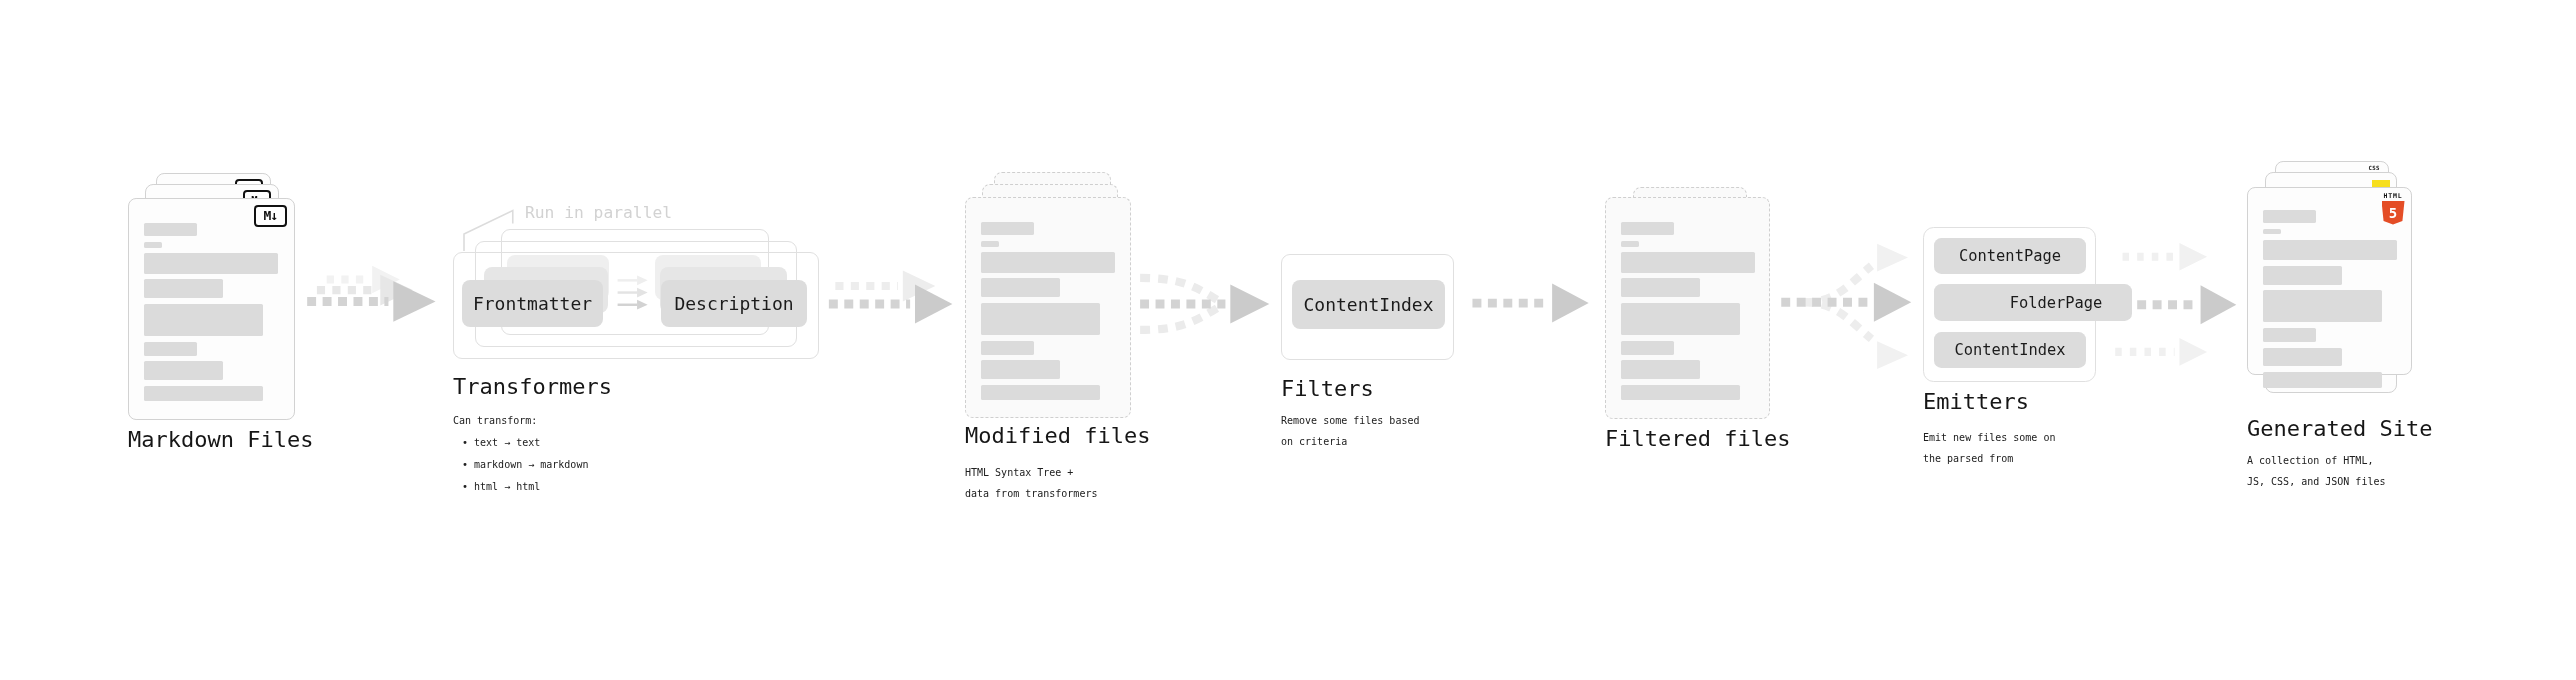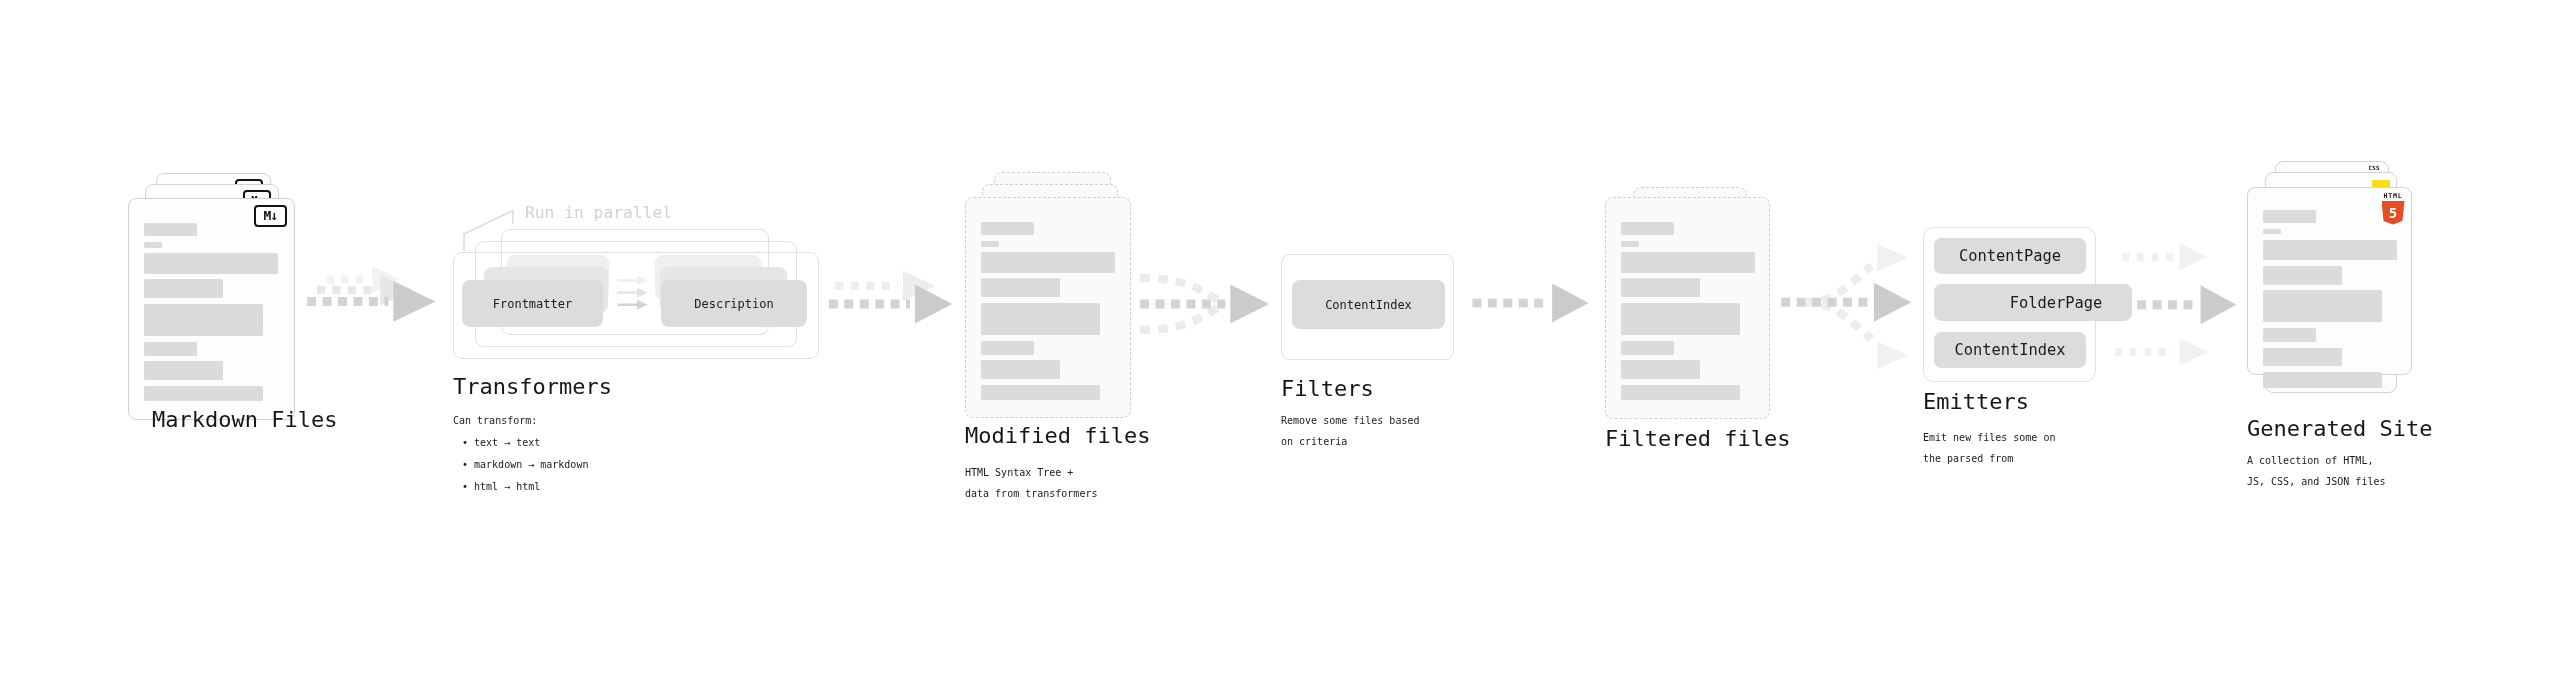--- a/index.html
+++ b/index.html
@@ -28,21 +28,21 @@
   .js-badge{position:absolute;top:7.3px;right:6.5px;width:18px;height:16.3px;background:#f7df1e;}
   .html5-badge{position:absolute;top:4.9px;right:6.5px;width:23px;text-align:center;}
   .html5-badge .w{font-size:6.5px;font-weight:700;letter-spacing:0.8px;color:#111;line-height:7.3px;}
   .html5-badge .shield{width:23px;height:23.6px;margin-top:0.8px;background:#e44d26;
     clip-path:polygon(0 0,100% 0,91% 85%,50% 100%,9% 85%);
     display:flex;align-items:center;justify-content:center;color:#ffffff;font-size:14px;font-weight:700;}
 
   
   .box{position:absolute;border:1.6px solid #e0e0e0;border-radius:9px;box-sizing:border-box;background:transparent;}
   .pill{position:absolute;background:#dcdcdc;border-radius:8.1px;display:flex;align-items:center;justify-content:center;
-    font-size:12px;color:#1b1b1b;white-space:nowrap;}
+    font-size:18px;color:#1b1b1b;white-space:nowrap;}
   .pill--echo1{background:#e6e6e6;}
   .pill--echo2{background:#efefef;}
   .pill--em{font-size:15.4px;border-radius:7.3px;}
 
   
   .stack-title{position:absolute;font-size:22px;line-height:24.4px;color:#161616;white-space:nowrap;}
   .stack-desc{position:absolute;font-size:10px;line-height:21px;color:#202020;white-space:nowrap;}
   .stack-desc .indent{padding-left:9px;}
   .annotation{position:absolute;font-size:16.3px;color:#d2d2d2;white-space:nowrap;}
 </style>
@@ -124,21 +124,21 @@
         <div class="bar" style="width:53px;height:13px;"></div>
         <div class="bar" style="width:18.7px;height:5.7px;"></div>
         <div class="bar" style="width:134px;height:20.3px;"></div>
         <div class="bar" style="width:79px;height:18.7px;"></div>
         <div class="bar" style="width:119px;height:32px;"></div>
         <div class="bar" style="width:53px;height:14px;"></div>
         <div class="bar" style="width:79px;height:18.7px;"></div>
         <div class="bar" style="width:119px;height:15.4px;"></div>
       </div>
     </div>
-    <div class="stack-title" style="left:128px;top:408px;margin-left:24px;">Markdown Files</div>
+    <div class="stack-title" style="left:128px;top:428px;">Markdown Files</div>
   </div>
 
   <div>
     <div class="annotation" style="left:525px;top:203px;">Run in parallel</div>
     <div class="box" style="left:501px;top:229px;width:268px;height:106px;"></div>
     <div class="box" style="left:475px;top:241px;width:322px;height:106px;"></div>
     <div class="box" style="left:453px;top:252px;width:366px;height:107px;"></div>
 
     <div class="pill pill--echo2" style="left:507px;top:255px;width:102px;height:45px;"></div>
     <div class="pill pill--echo1" style="left:484px;top:267px;width:124px;height:46px;"></div>

